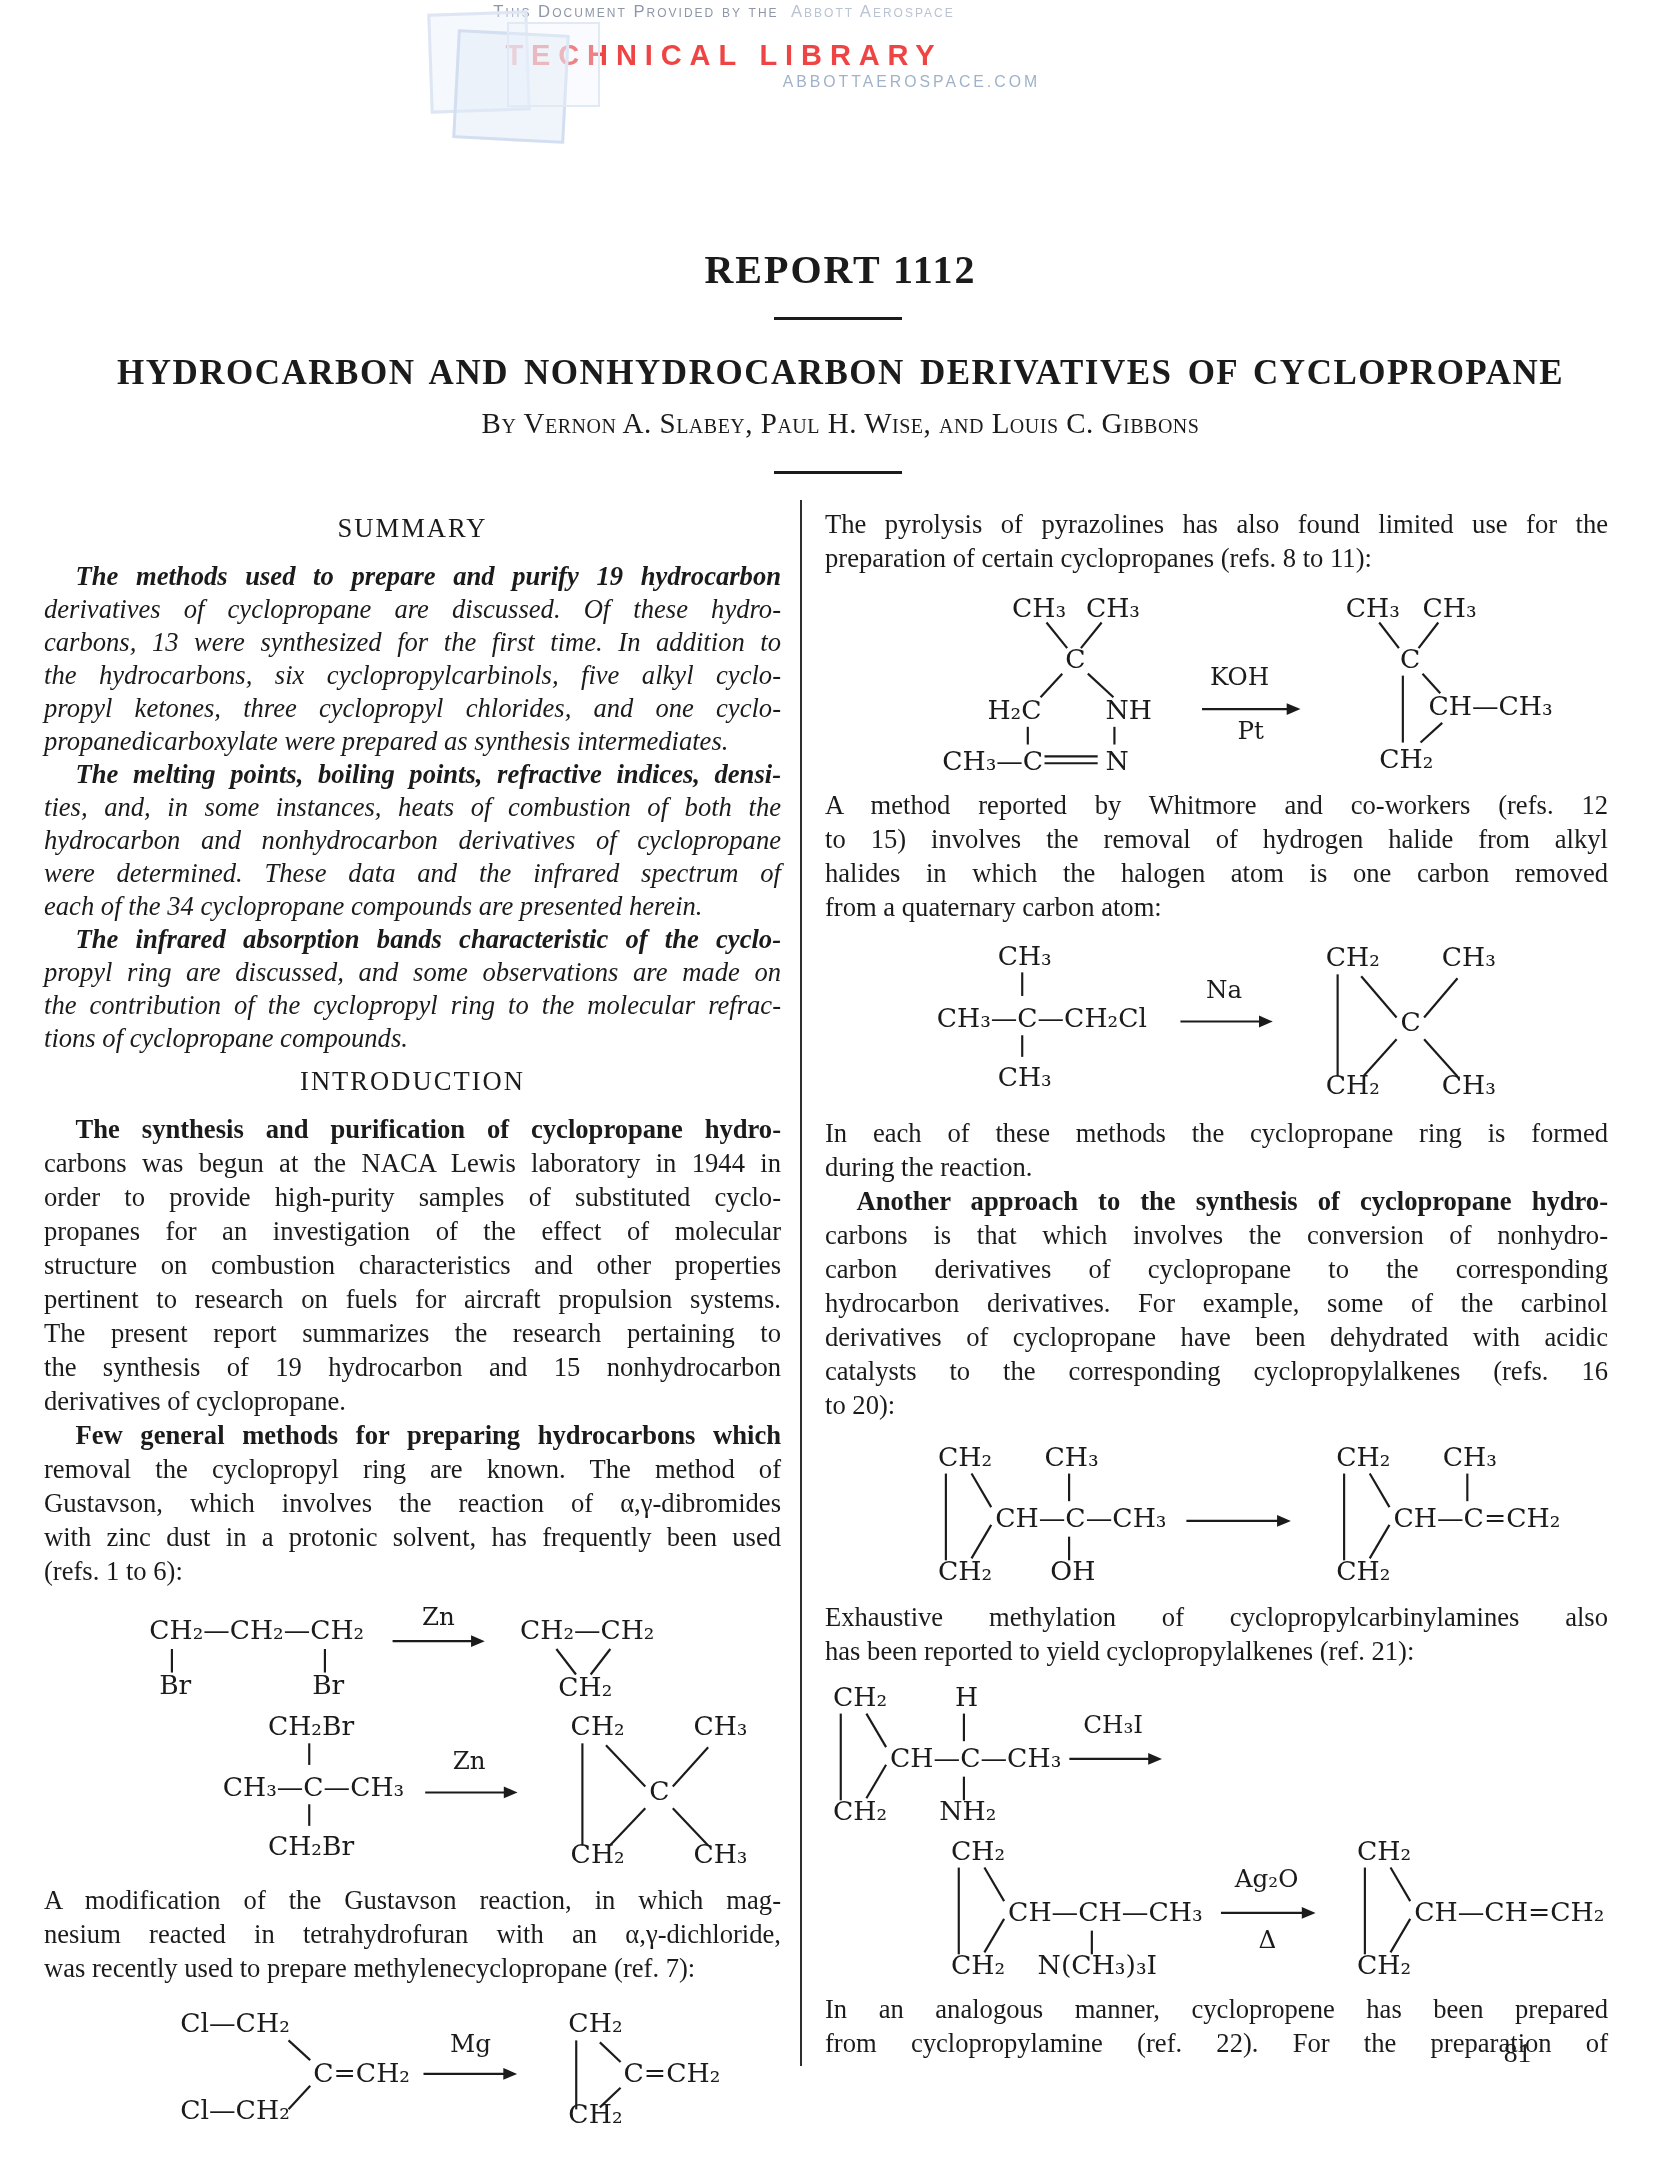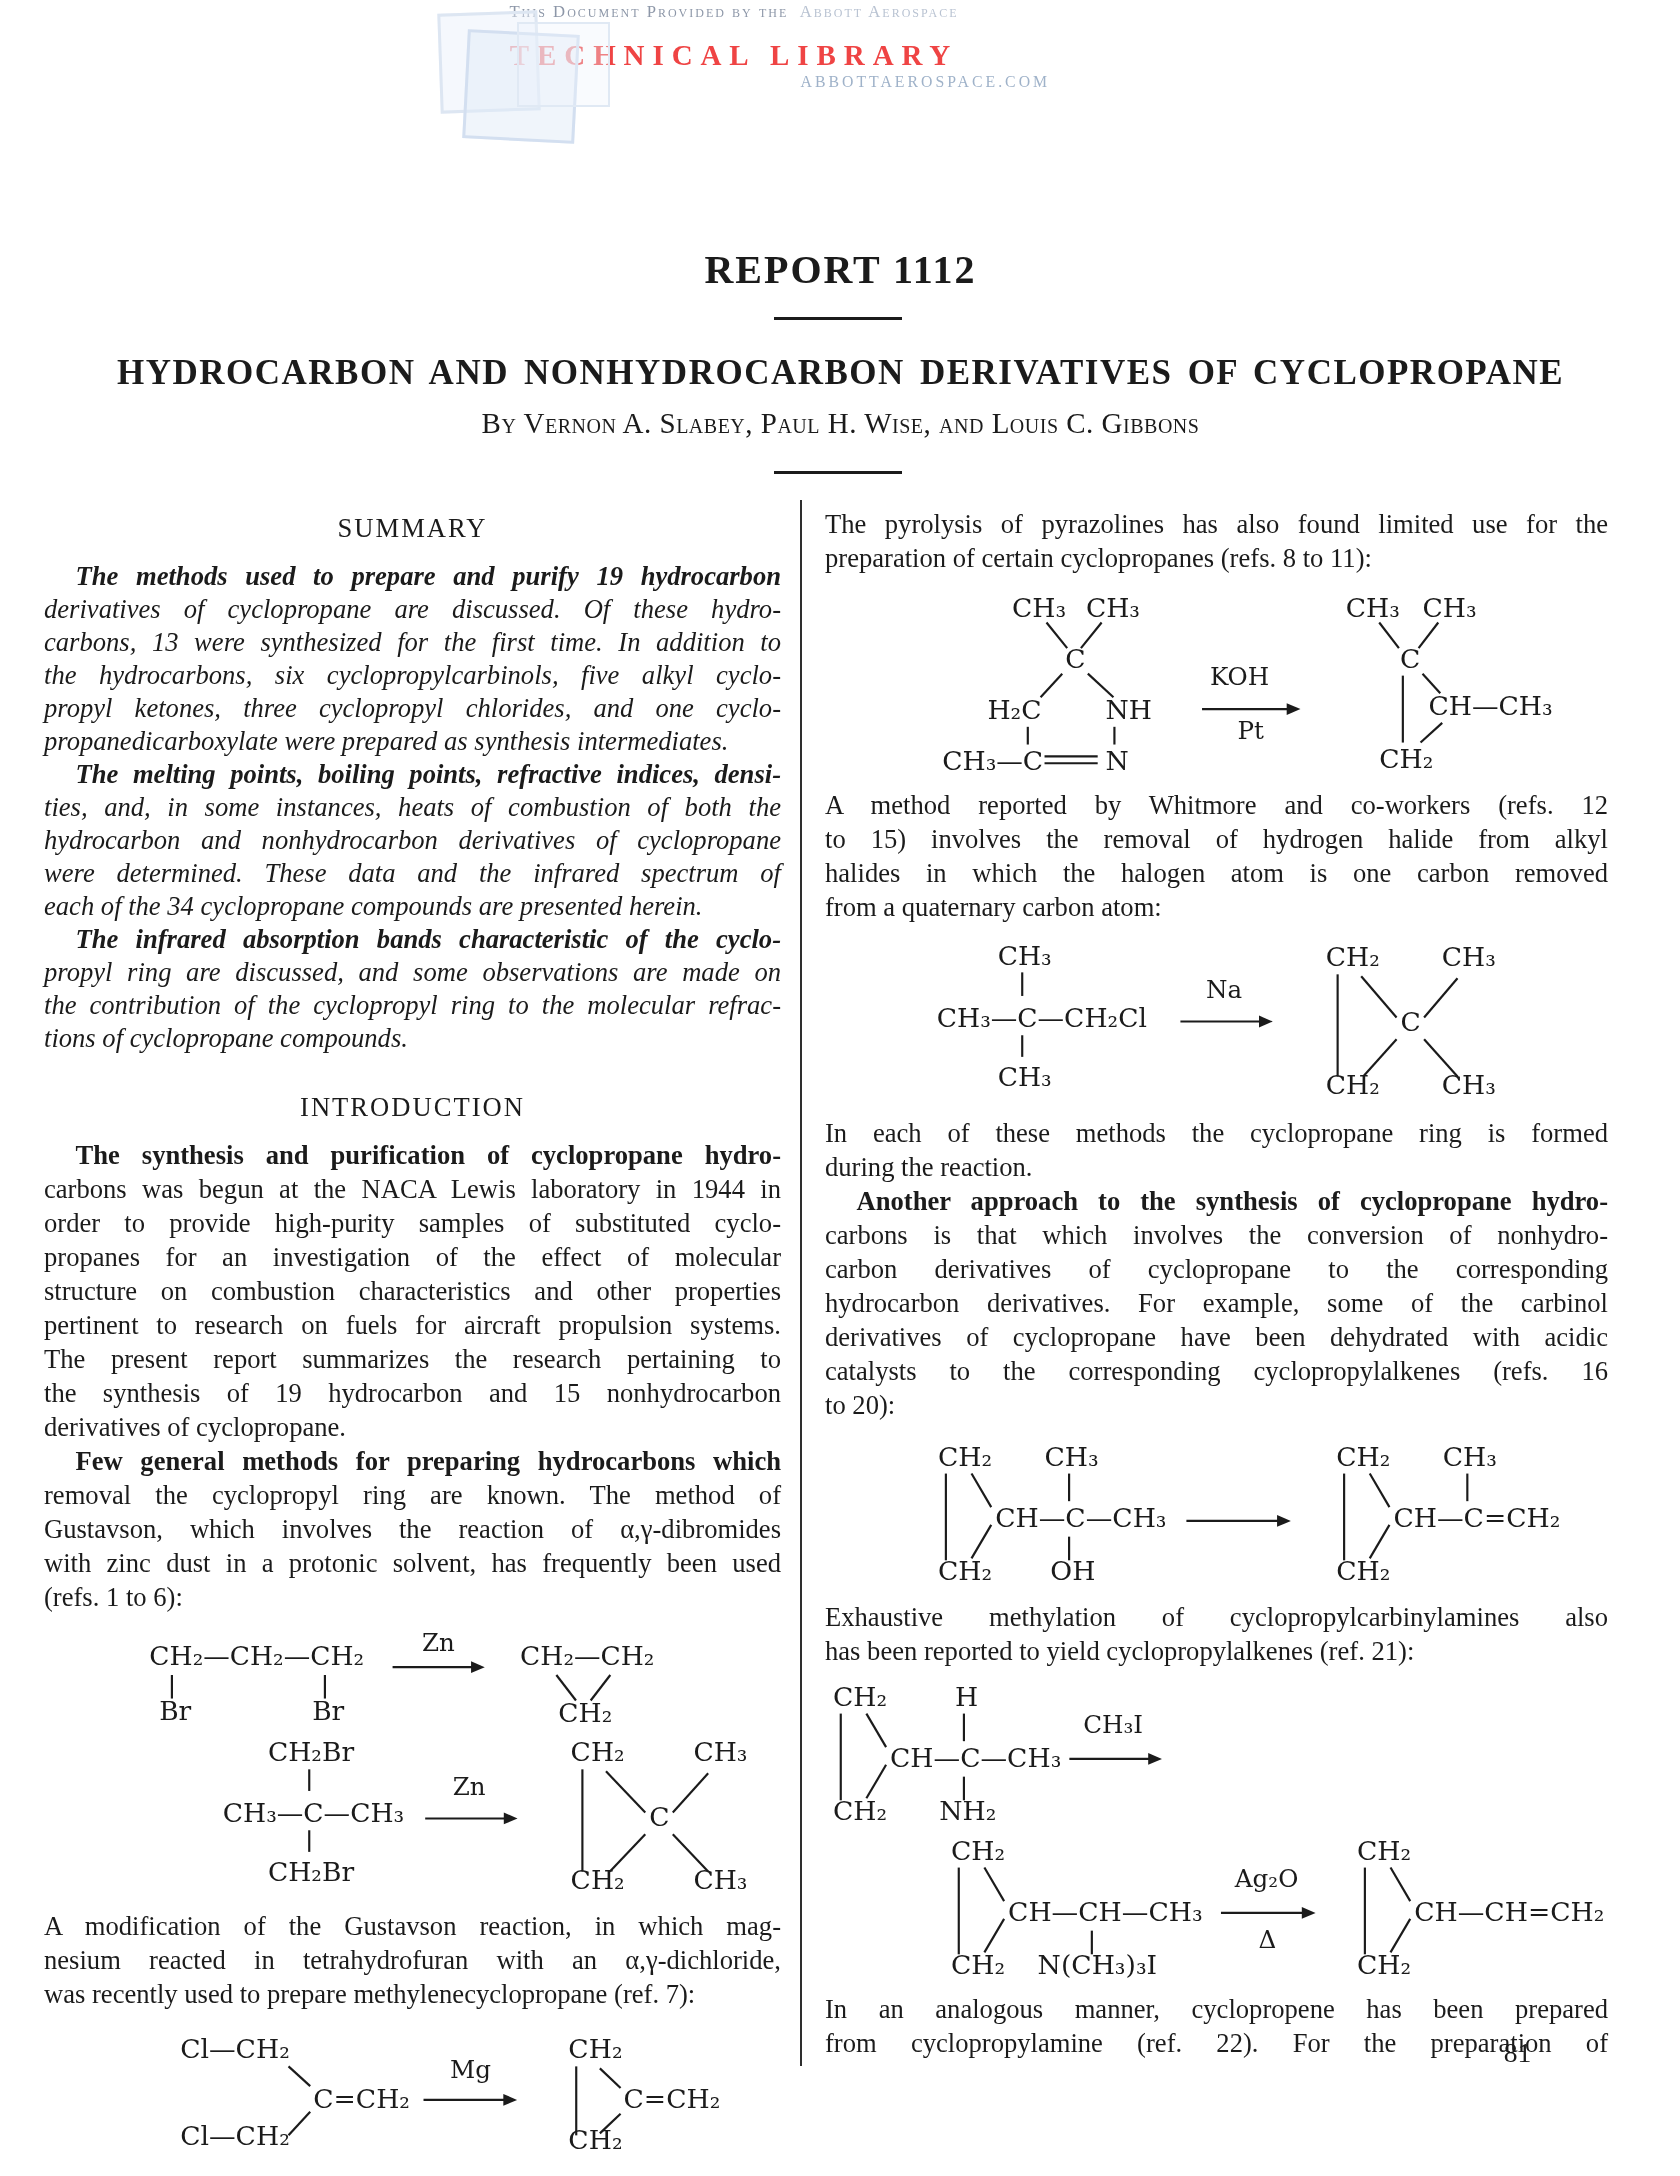--- a/index.html
+++ b/index.html
@@ -2,22 +2,22 @@
 <html><head>
 <meta charset="utf-8">
 <style>
   html,body { margin:0; padding:0; background:#e8e8e8; }
   .page {
     position:relative; width:1681px; height:2176px; margin:0 auto;
     background:#ffffff; overflow:hidden;
     font-family:"Liberation Serif","DejaVu Serif",serif; color:#1b1b1b;
   }
   
-  .hdr { position:absolute; left:414px; top:2px; width:640px; text-align:center;
-         font-family:Liberation Serif, serif; z-index:2; }
+  .hdr { position:absolute; left:404px; top:2px; width:640px; text-align:center;
+         font-family:Liberation Sans, sans-serif; z-index:2; }
   .hdr-line1 { font-size:16.7px; letter-spacing:2px; font-variant:small-caps; color:#8d97a8; white-space:nowrap; }
   .hdr-line1 .brand { color:#b9c3d2; }
   .hdr-line2 { font-size:29px; font-weight:600; letter-spacing:7.9px; color:#ef4444; margin-top:17px; white-space:nowrap; }
   .hdr-line3 { font-size:15.8px; letter-spacing:3px; color:#9fb2c9; text-align:right; padding-right:3.9px; margin-top:1px; }
   .wm { position:absolute; z-index:1; }
   .wm1 { left:24.6px; top:9.9px; width:94px; height:94px; border:3px solid #dde6f2; background:rgba(232,240,250,.45); transform:rotate(-2deg); }
   .wm2 { left:51px; top:29.6px; width:106px; height:103px; border:3px solid #d3dff0; background:rgba(226,236,248,.5); transform:rotate(3deg); }
   .wm3 { left:103px; top:19.7px; width:89px; height:81px; border:2px solid #e0e9f4; background:rgba(238,244,252,.35); }
   
   .report-no { position:absolute; left:0; top:246px; width:100%; text-align:center;
@@ -27,21 +27,21 @@
   .main-title { position:absolute; left:0; top:353px; width:100%; text-align:center;
                 font-size:35px; font-weight:bold; letter-spacing:1.5px; word-spacing:4.9px; white-space:nowrap; }
   .byline { position:absolute; left:0; top:407px; width:100%; text-align:center;
             font-size:29px; font-variant:small-caps; letter-spacing:0.5px; }
   
   .col { position:absolute; top:507px; font-size:26.6px; }
   .col-left  { left:44px;  width:737px; }
   .col-right { left:825px; width:783px; }
   .divider { position:absolute; left:800px; top:500px; width:2px; height:1566px; background:#2e2e2e; }
   h3.sect { font-size:26.6px; font-weight:normal; letter-spacing:2px; text-align:center; margin:5.9px 0 15.8px 0; }
-  h3.intro { margin-top:37px; }
+  h3.intro { margin-top:11px; }
   .para { margin:0; }
   .para.italic { font-style:italic; }
   .para.italic .tline { line-height:33px; }
   .tline { line-height:34px; text-align:justify; text-align-last:justify; }
   .tline.last { text-align-last:left; }
   .para.indent .tline:first-child { text-indent:31.5px;font-weight:bold; }
   
   svg.chem { display:block; overflow:visible; }
   svg.chem text { font-family:"DejaVu Serif","Liberation Serif",serif; font-size:27px; fill:#1b1b1b; }
   svg.chem text.rg { font-size:25px; }

